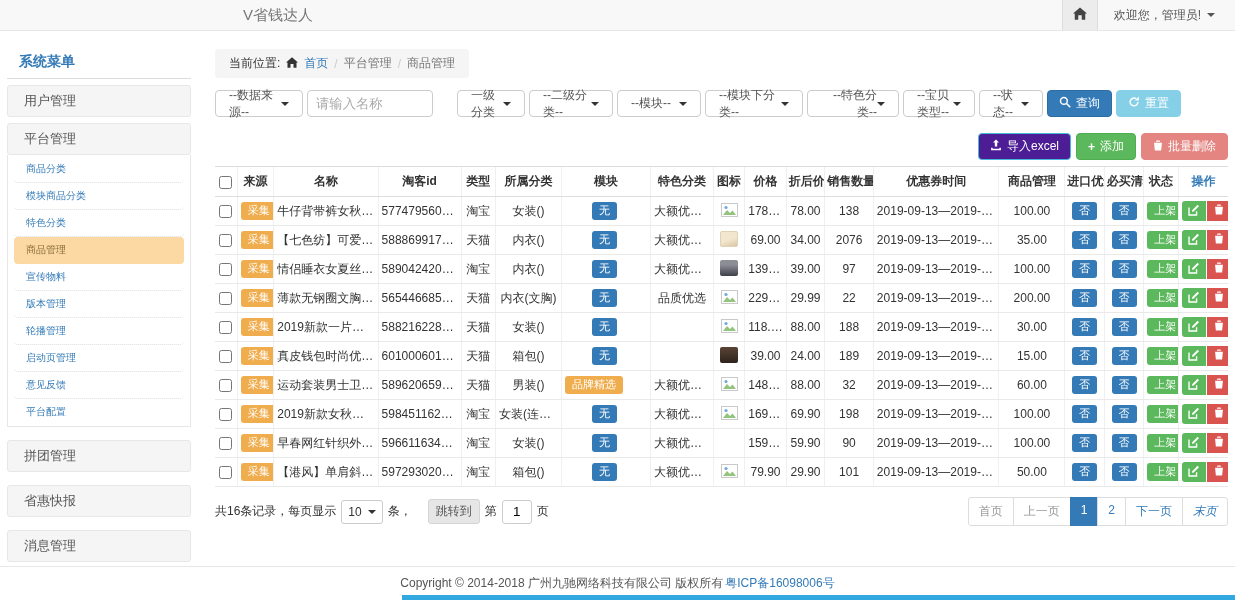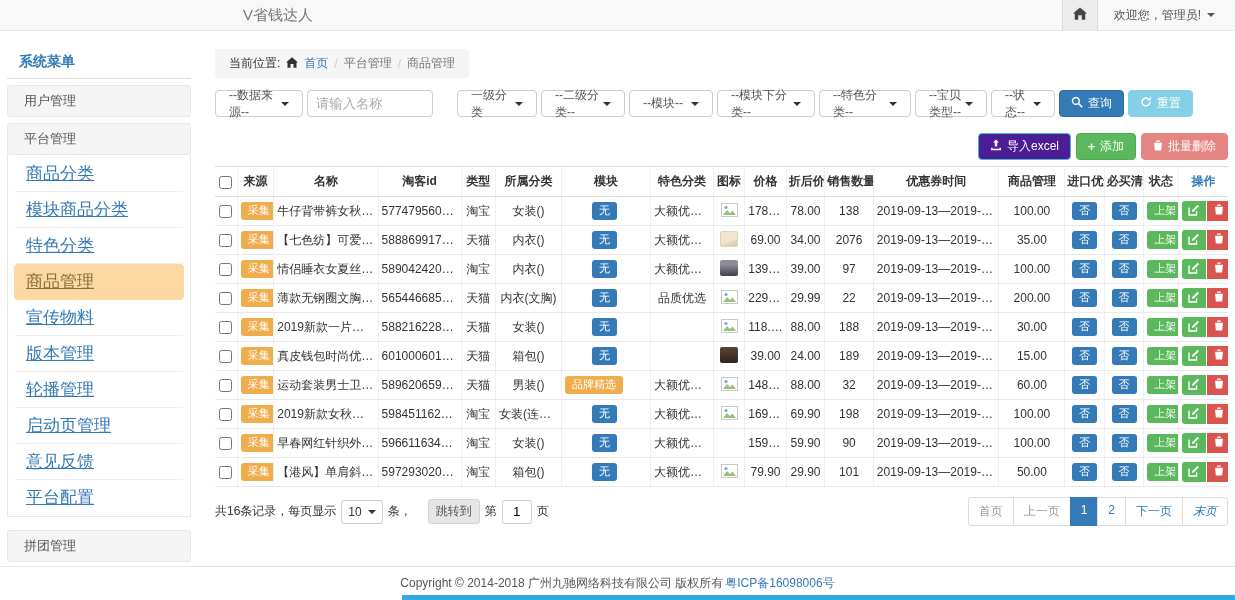--- a/index.html
+++ b/index.html
@@ -17,21 +17,21 @@
               display:flex; align-items:center; justify-content:center; cursor:pointer; }
   .welcome { padding:0 20px 0 16px; color:#555; display:flex; align-items:center; gap:6px; cursor:pointer; }
   .caret { width:0; height:0; border-left:4px solid transparent; border-right:4px solid transparent; border-top:4px solid #555; display:inline-block; }
   
   .layout { display:flex; align-items:flex-start; padding-top:18px; }
   .sidebar { width:184px; margin-left:7px; flex:none; }
   .side-title { color:#337ab7; font-weight:bold; font-size:14px; padding:4px 12px 7px; border-bottom:1px solid #ddd; }
   .side-group { background:#f5f5f5; border:1px solid #e7e7e7; border-radius:3px; margin-top:6px;
                 padding:6px 16px; color:#555; font-size:13px; cursor:pointer; }
   .side-sub { background:#fff; border:1px solid #e7e7e7; border-top:none; padding:1px 6px; }
-  .side-sub-item { padding:6px 12px; border-bottom:1px dotted #ddd; color:#337ab7; font-size:17px; cursor:pointer; border-radius:4px;text-decoration:underline; }
+  .side-sub-item { padding:6px 12px; border-bottom:1px dotted #ddd; color:#337ab7; font-size:10px; cursor:pointer; border-radius:4px; }
   .side-sub-item:last-child { border-bottom:none; }
   .side-sub-item.active { background:#fcd9a2; color:#8a6d3b; border-bottom:1px dotted transparent; }
   .side-bottom .side-group { margin-top:13px; }
   
   .main { flex:1; margin-left:24px; margin-right:7px; min-width:0; }
   .breadcrumb { display:inline-flex; align-items:center; gap:6px; background:#f5f5f5; border-radius:4px;
                 padding:6px 14px; margin-bottom:12px; color:#333; }
   .breadcrumb .bc-link { color:#337ab7; cursor:pointer; }
   .breadcrumb .bc-sep { color:#ccc; }
   .breadcrumb .bc-part { color:#777; }
@@ -186,33 +186,33 @@
       <span class="bc-part">商品管理</span>
     </div>
 
     
     <div class="filters">
       <span style="display:contents"><span class="sel" style="width: 88px;">
     <span>--数据来源--</span>
     <span class="caret"></span>
   </span></span>
       <input class="txt-input" placeholder="请输入名称" style="">
-      <span style="display:contents"><span class="sel" style="width: 80px;">
+      <span style="display:contents"><span class="sel" style="width: 68px;">
     <span>一级分类</span>
     <span class="caret"></span>
   </span><span class="sel" style="width: 84px;">
     <span>--二级分类--</span>
     <span class="caret"></span>
   </span><span class="sel" style="width: 84px;">
     <span>--模块--</span>
     <span class="caret"></span>
   </span><span class="sel" style="width: 98px;">
     <span>--模块下分类--</span>
     <span class="caret"></span>
-  </span><span class="sel" style="width: 92px;">
+  </span><span class="sel" style="width: 92px; text-align: right;">
     <span>--特色分类--</span>
     <span class="caret"></span>
   </span><span class="sel" style="width: 72px;">
     <span>--宝贝类型--</span>
     <span class="caret"></span>
   </span><span class="sel" style="width: 64px;">
     <span>--状态--</span>
     <span class="caret"></span>
   </span></span>
       <button class="btn btn-primary">

